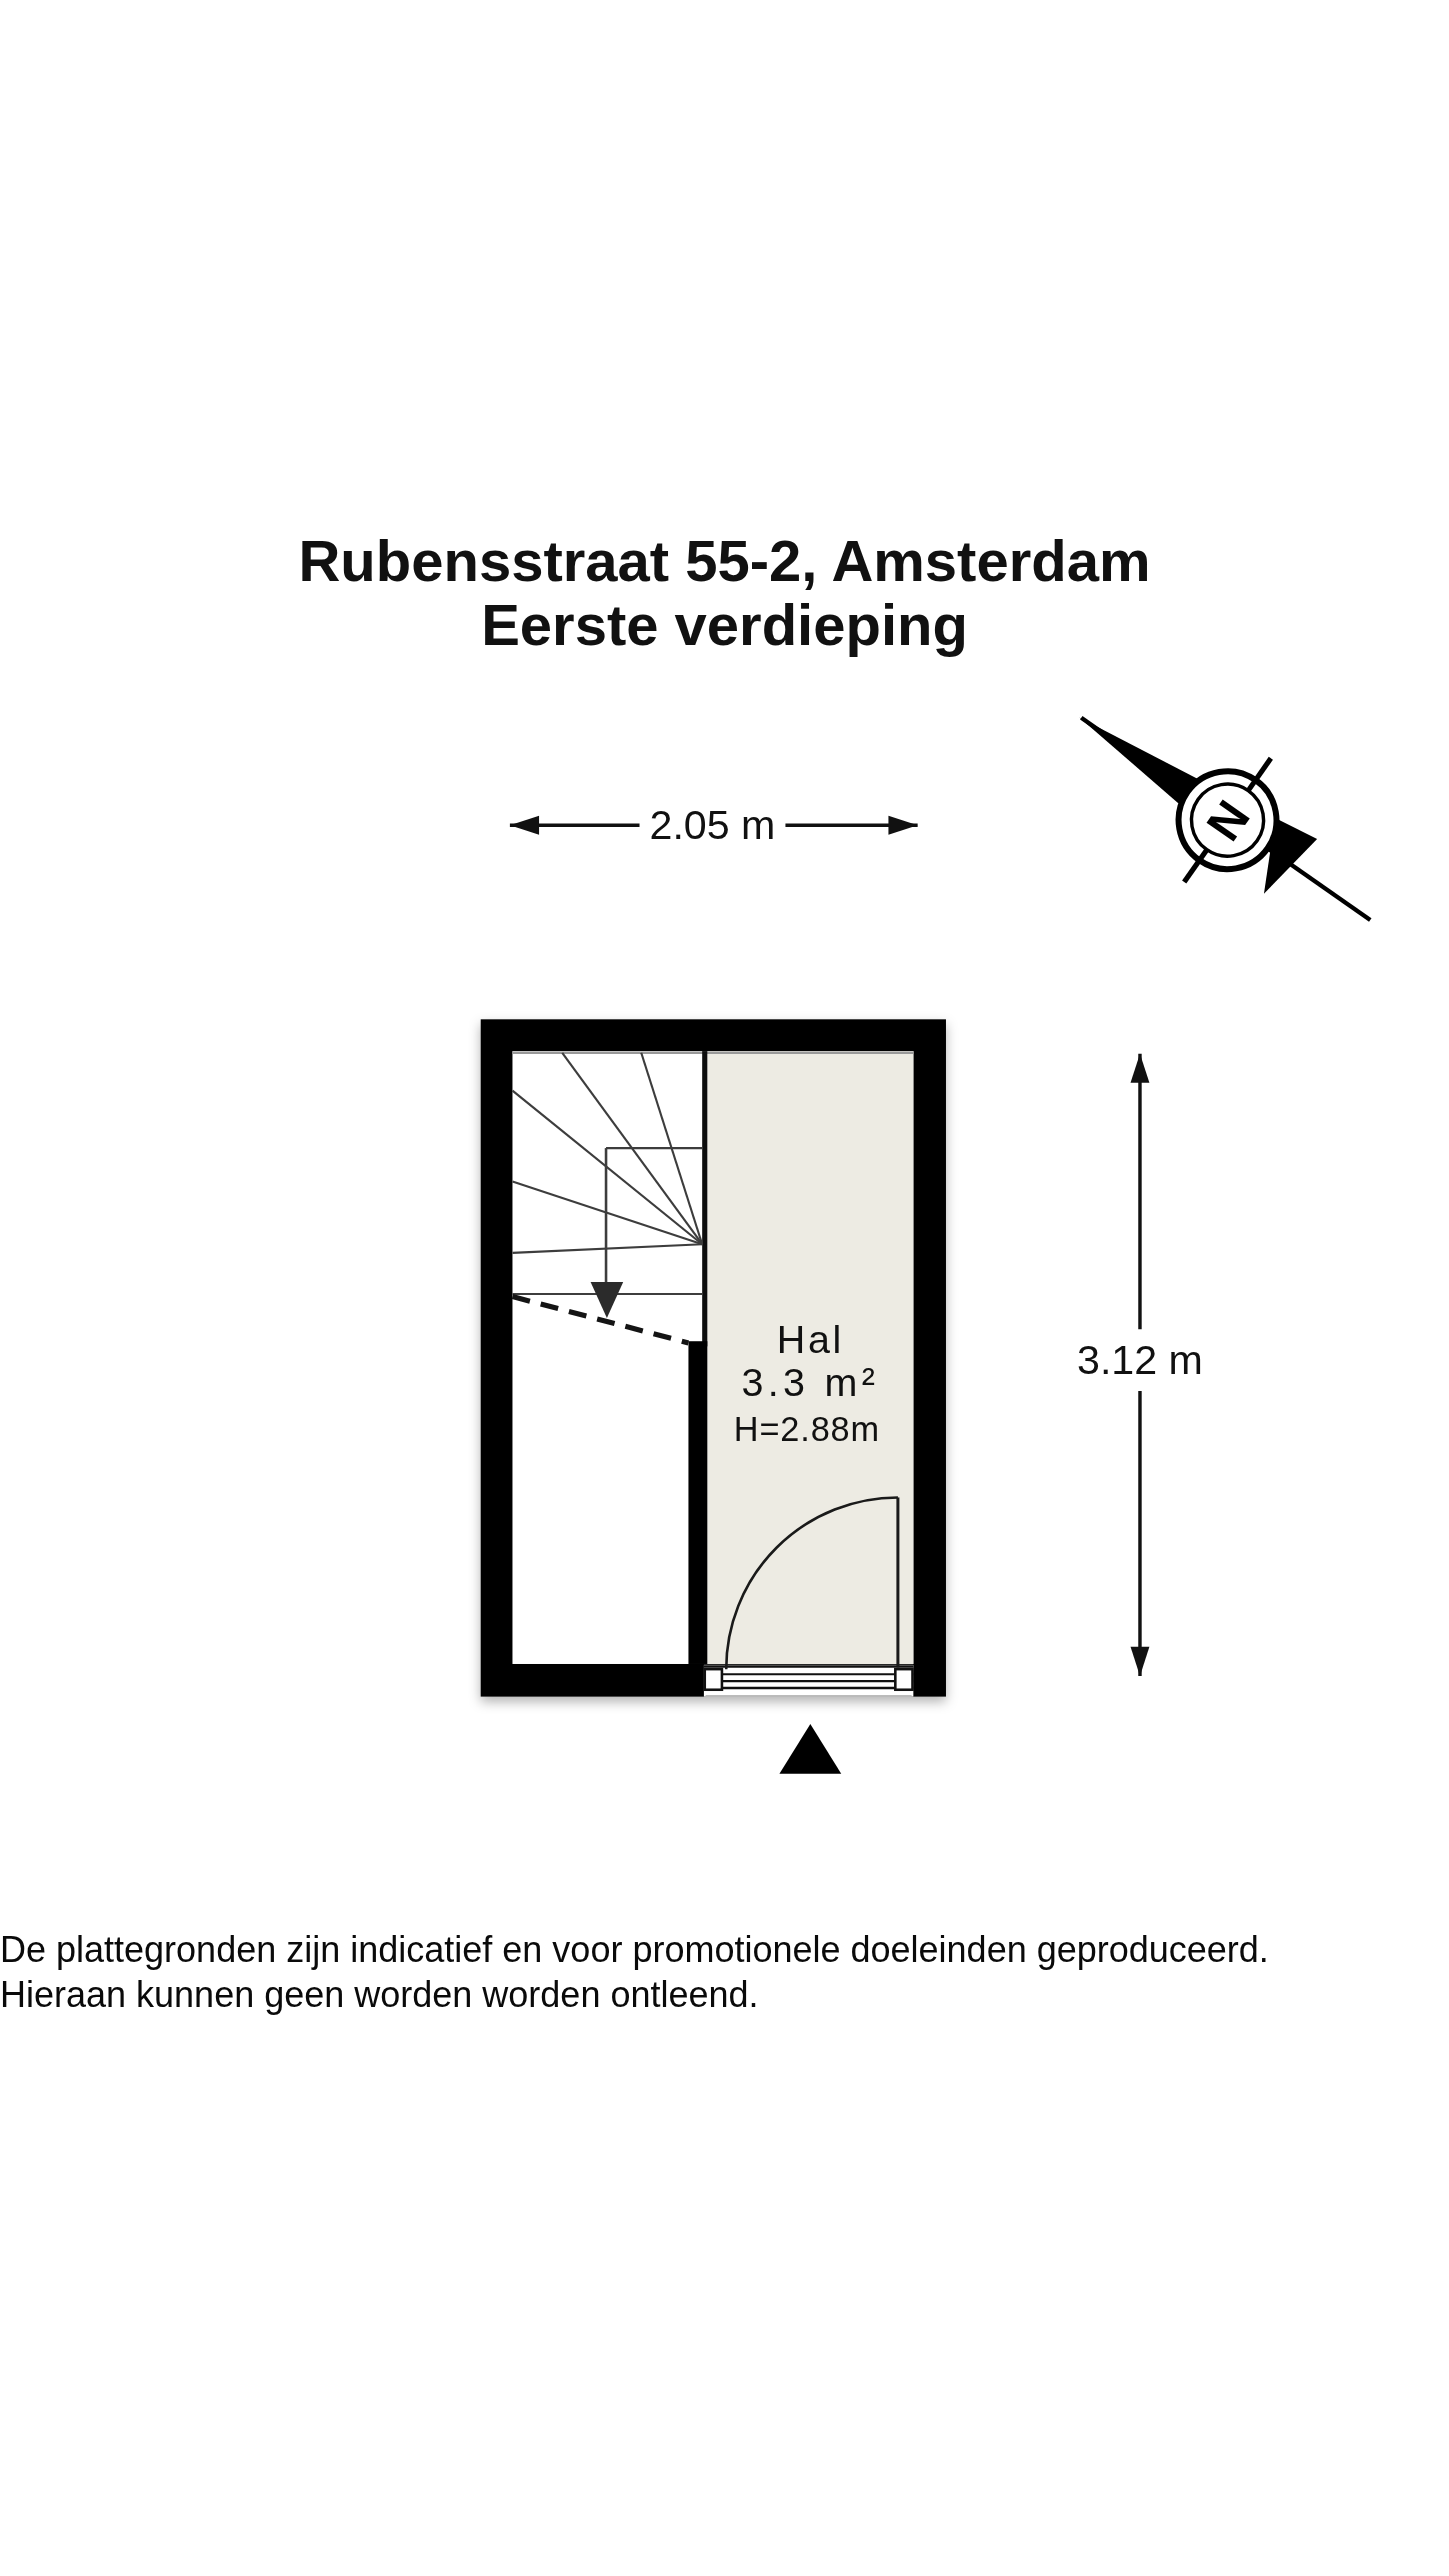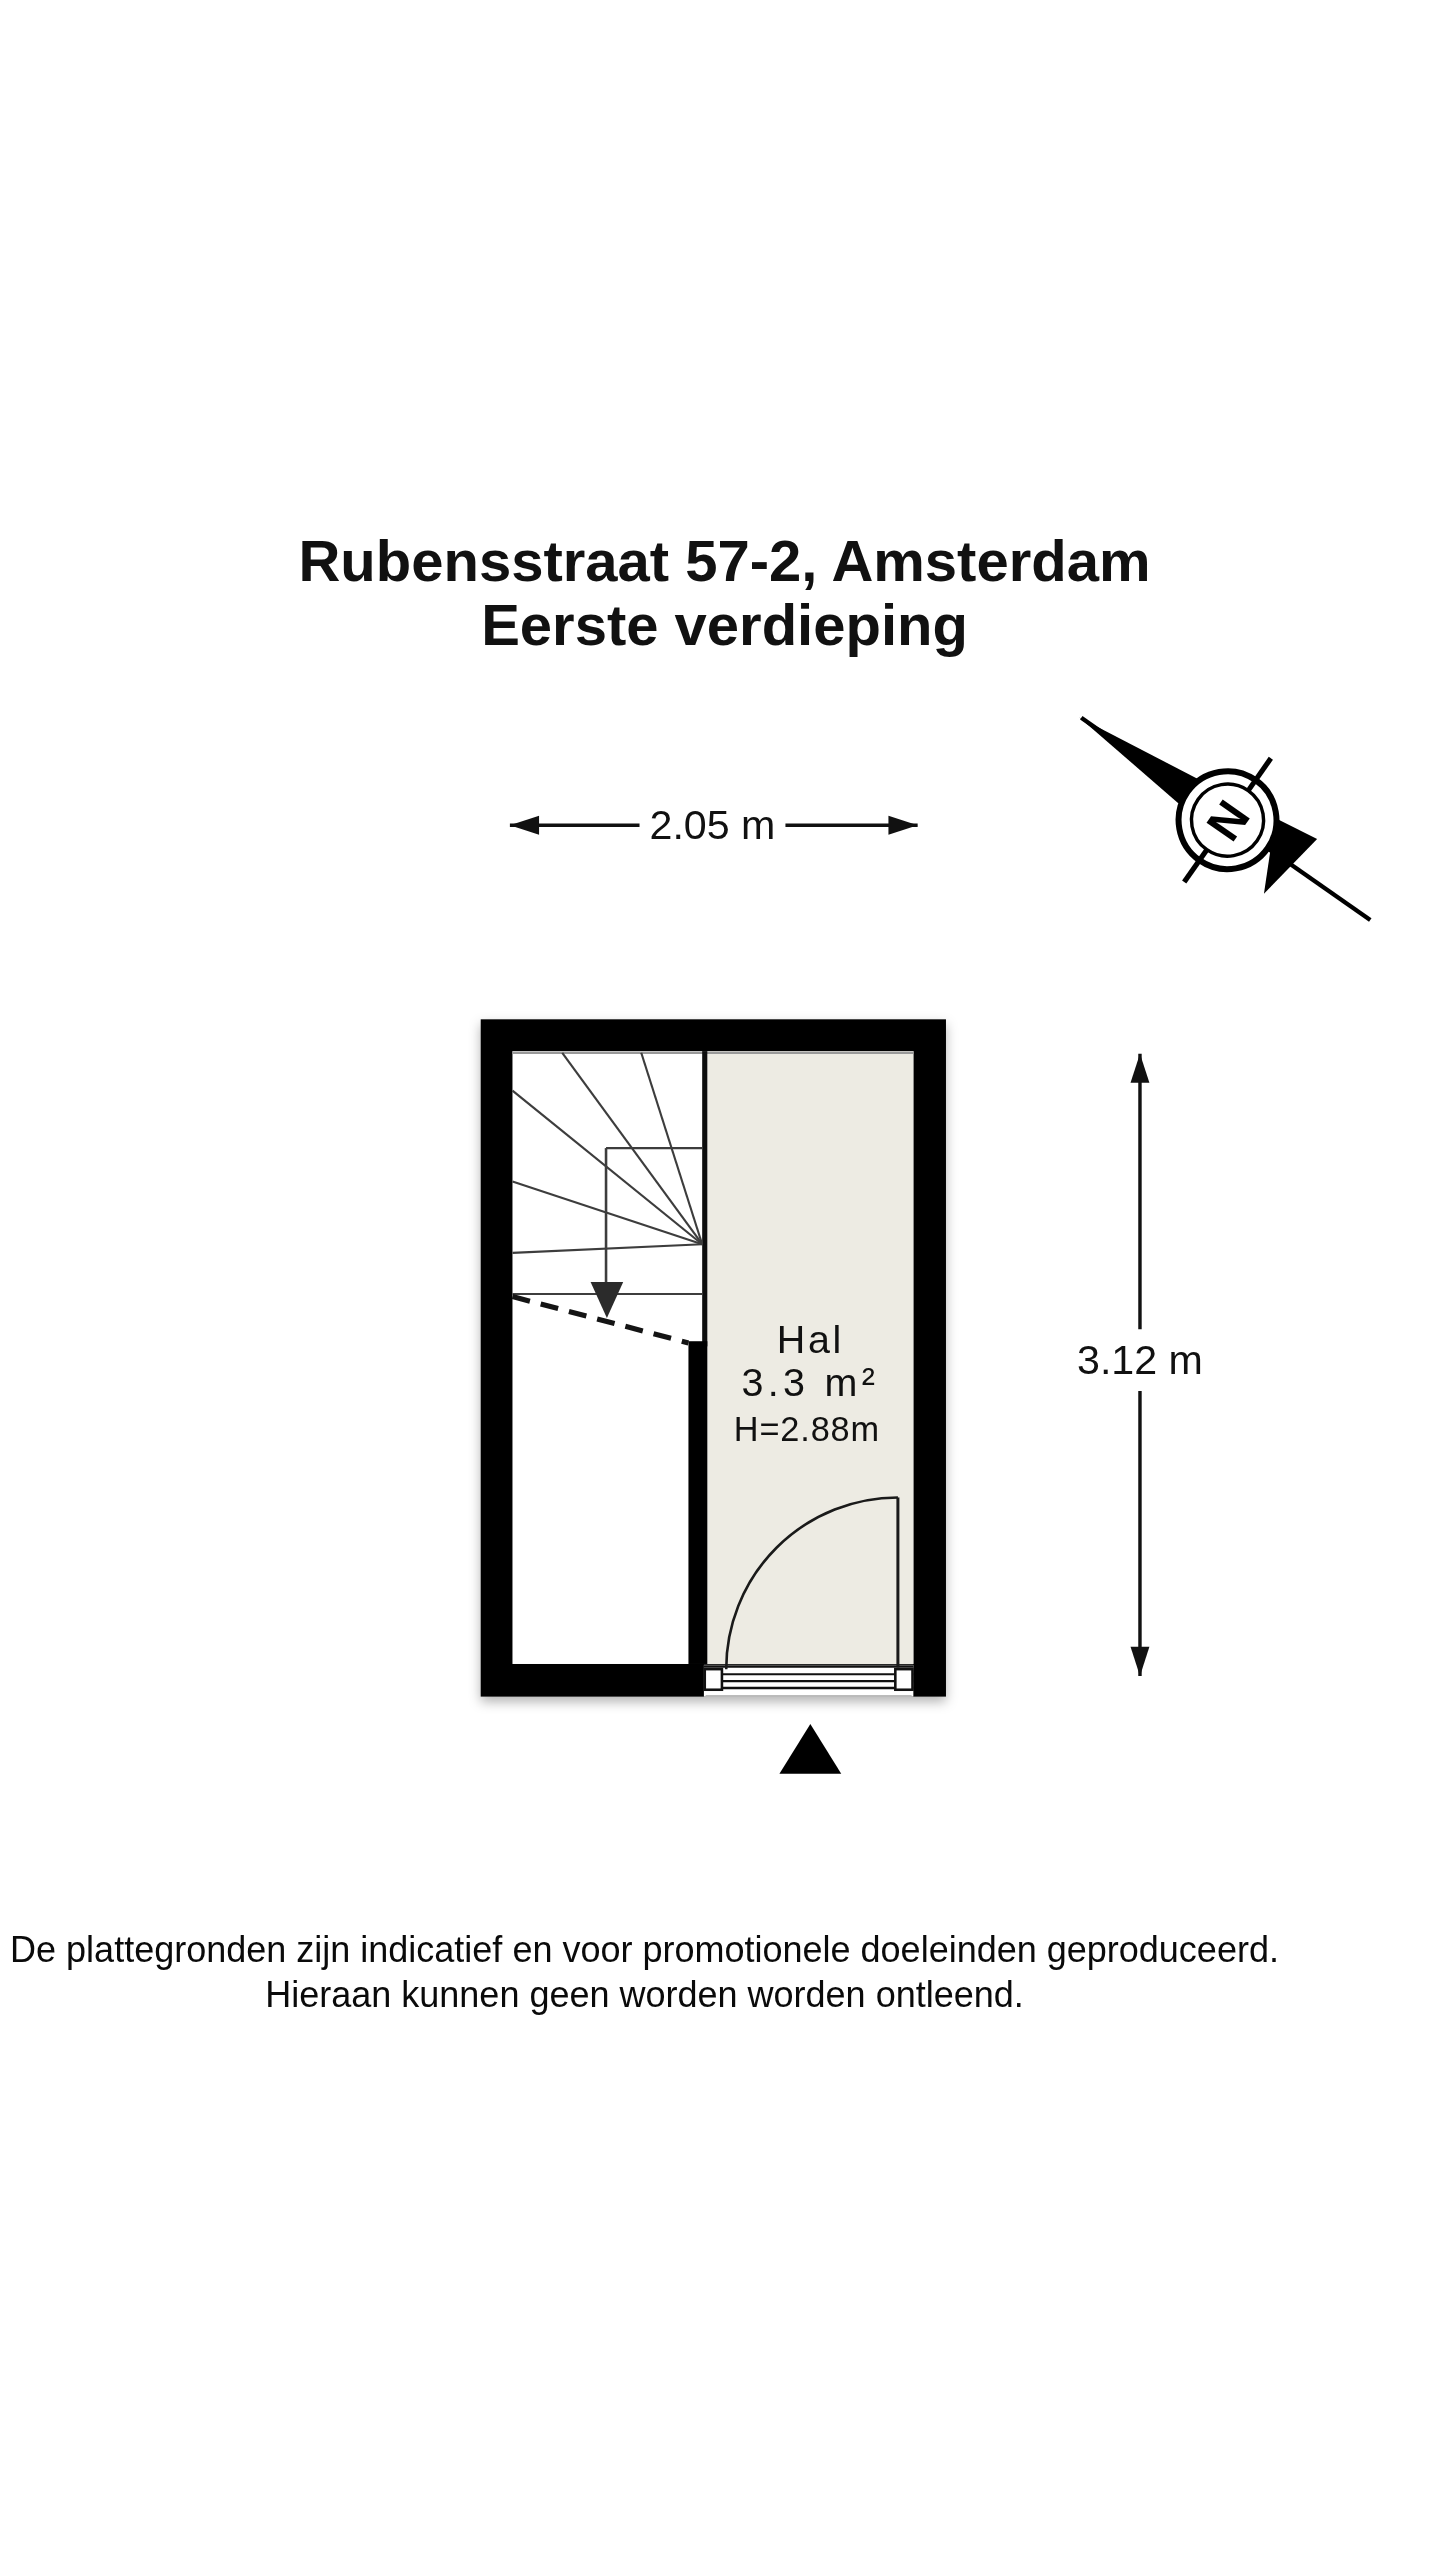--- a/index.html
+++ b/index.html
@@ -7,34 +7,34 @@
     width:1449px;height:2576px;position:relative;overflow:hidden;
     font-family:"Liberation Sans", sans-serif;color:#000;
   }
   .title-block{
     position:absolute;left:0;top:529px;width:1449px;
     text-align:center;font-weight:bold;font-size:58px;line-height:64px;
     letter-spacing:0px;color:#111;
   }
   .disclaimer-block{
     position:absolute;left:0;top:1927px;width:1289px;
-    text-align:center;font-size:36px;line-height:45px;color:#0a0a0a;
+    text-align:left;font-size:36px;line-height:45px;color:#0a0a0a;
   }
   .plan-svg{position:absolute;left:0;top:0;}
   .dim-label{font-size:48px;fill:#111;}
   .room-name{font-size:46px;letter-spacing:3px;fill:#111;}
   .room-area{font-size:46px;letter-spacing:5px;fill:#111;}
   .room-height{font-size:40px;letter-spacing:1px;fill:#111;}
   .compass-n{font-size:56px;font-weight:bold;fill:#000;}
 </style>
 </head>
 <body>
 
 <div class="title-block">
-  <div>Rubensstraat 57-2, Amsterdam</div>
+  <div>Rubensstraat 55-2, Amsterdam</div>
   <div>Eerste verdieping</div>
 </div>
 
 <svg class="plan-svg" width="1449" height="2576" viewBox="0 0 1688 3000" xmlns="http://www.w3.org/2000/svg">
 
   <defs>
     <filter id="wallshadow" x="-10%" y="-10%" width="120%" height="120%">
       <feDropShadow dx="0" dy="6" stdDeviation="7" flood-color="#000" flood-opacity="0.30"></feDropShadow>
     </filter>
   </defs>

